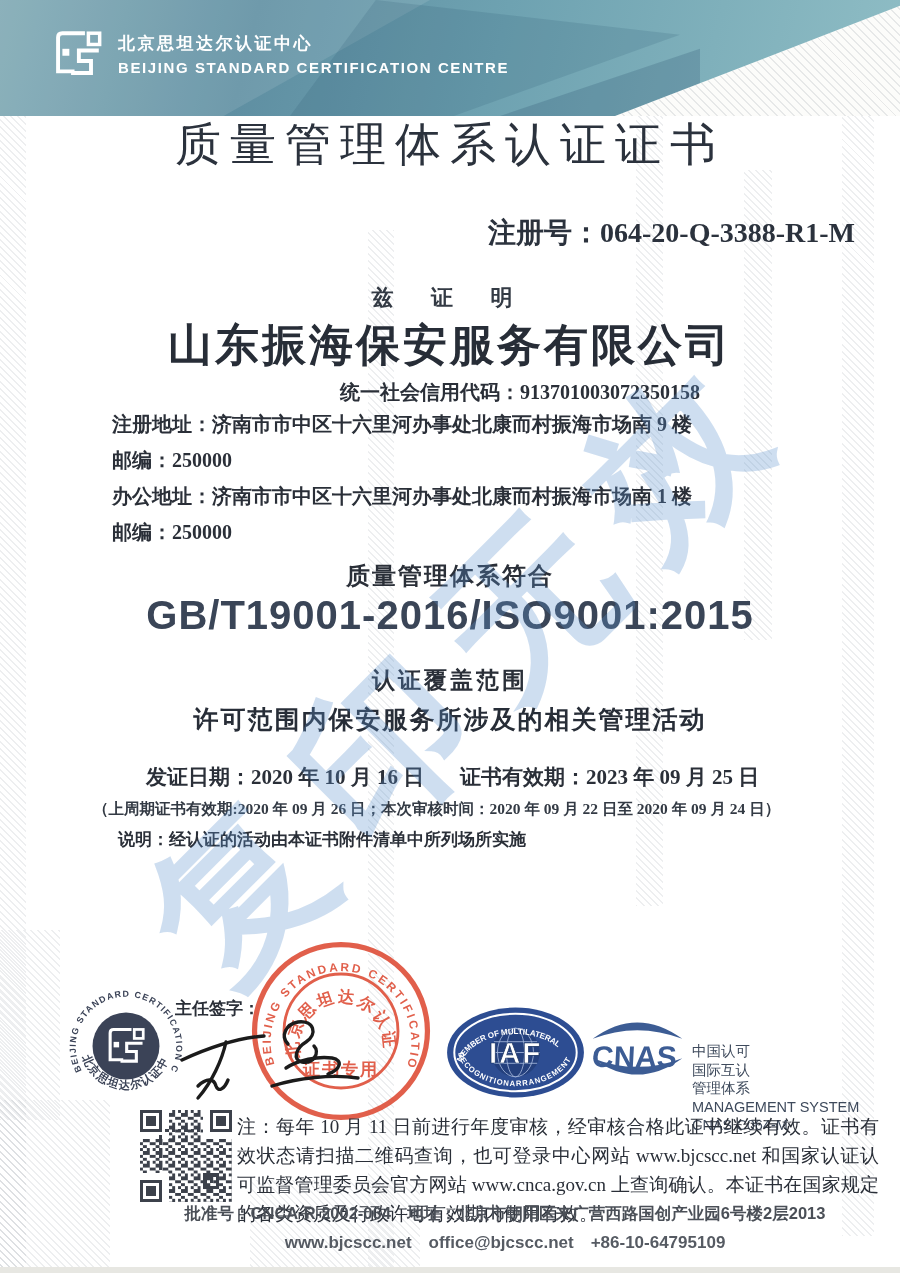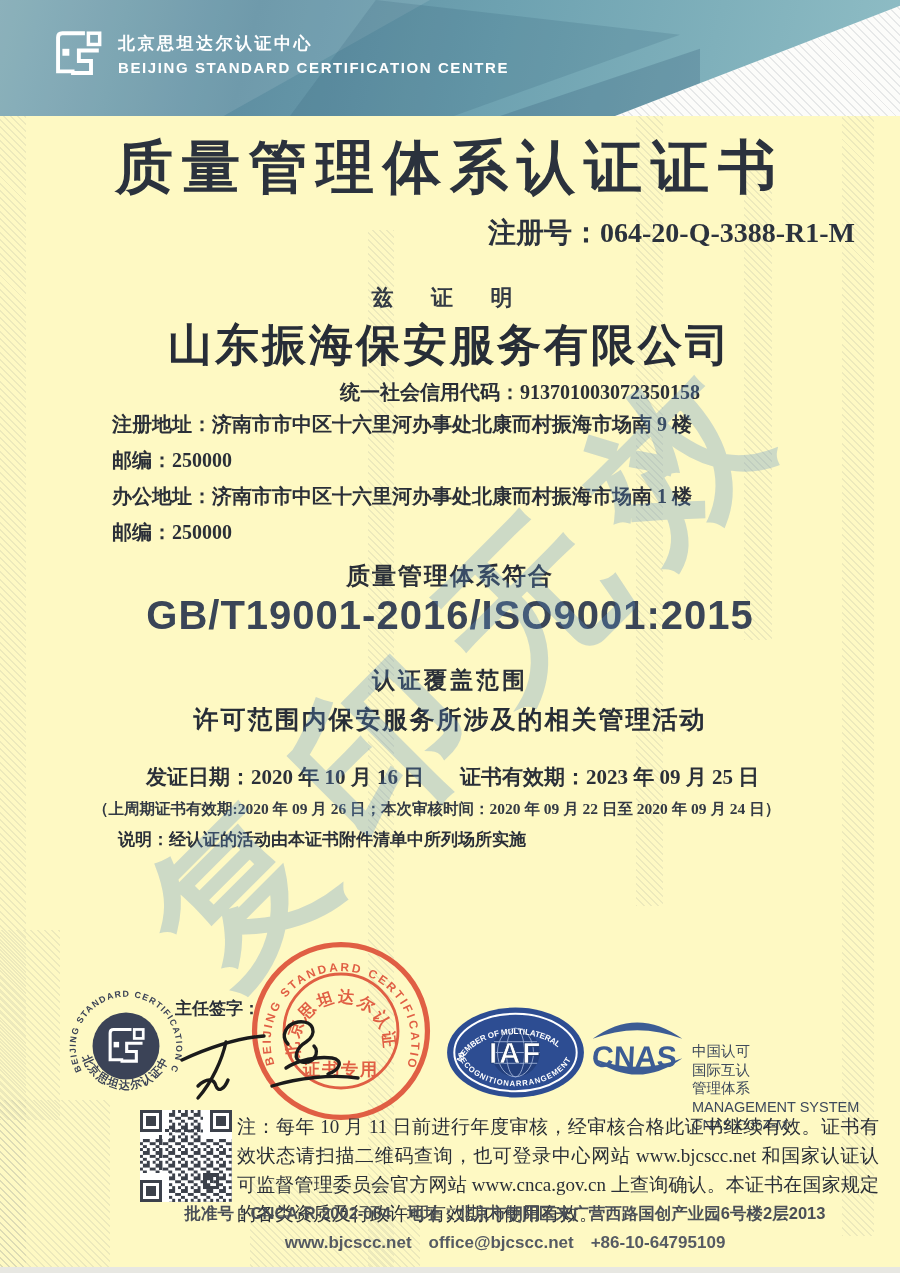--- a/index.html
+++ b/index.html
@@ -1,16 +1,16 @@
 <!DOCTYPE html>
 <html><head>
 <meta charset="utf-8">
 <style>
   html,body{margin:0;padding:0;background:#9a9a9a;}
-  .page{position:relative;width:900px;height:1273px;margin:0 auto;background:#fef9c3;
+  .page{position:relative;width:900px;height:1273px;margin:0 auto;background:#ffffff;
         overflow:hidden;font-family:"Liberation Serif","DejaVu Serif",serif;color:#2a2f38;}
   
   .hatch{position:absolute;z-index:1;pointer-events:none;
          background:repeating-linear-gradient(45deg,rgba(110,120,132,0.12) 0 1.4px,transparent 1.4px 5px);}
   
   .banner{position:absolute;left:0;top:0;width:900px;height:116px;z-index:3;
           background:linear-gradient(104deg,#7fa9b4 0%,#5f8fa2 28%,#6ea2b1 55%,#7fb0bb 78%,#8fbdc5 100%);}
   .facet{position:absolute;top:0;height:116px;pointer-events:none;}
   .f1{left:0;width:430px;background:rgba(255,255,255,0.10);clip-path:polygon(0 0,100% 0,52% 100%,0 100%);}
   .f2{left:290px;width:390px;background:rgba(25,70,100,0.14);clip-path:polygon(22% 0,100% 30%,42% 100%,0 100%);}
@@ -26,21 +26,21 @@
   .brand-cn{font-family:"Liberation Sans",sans-serif;font-size:17px;letter-spacing:2.5px;font-weight:bold;}
   .brand-en{font-family:"Liberation Sans",sans-serif;font-size:15px;letter-spacing:1.6px;margin-top:4px;font-weight:bold;}
   
   .watermark{position:absolute;left:-60px;top:560px;width:1020px;z-index:6;pointer-events:none;
      transform:rotate(-45deg);transform-origin:510px 85px;
      text-align:center;font-size:168px;font-weight:bold;letter-spacing:36px;
      color:rgba(92,146,206,0.30);font-family:"Liberation Sans",sans-serif;}
   
   .abs{position:absolute;z-index:5;}
   .ctr{left:0;width:900px;text-align:center;}
-  .title{top:129px;font-size:58px;font-weight:bold;letter-spacing:9px;color:#2b323d;}
+  .title{top:114px;font-size:46px;font-weight:normal;letter-spacing:9px;color:#2b323d;}
   .regno{left:488px;top:214px;font-size:28px;font-weight:bold;color:#2b323d;}
   .certify{top:283px;font-size:22px;letter-spacing:16px;font-weight:bold;color:#333a44;}
   .company{top:316px;font-size:44px;font-weight:bold;letter-spacing:3px;color:#272d37;}
   .credit{left:340px;top:379px;font-size:20px;font-weight:bold;}
   .addr{left:112px;font-size:20px;font-weight:bold;}
   .conform{top:560px;font-size:24px;font-weight:bold;letter-spacing:2px;}
   .standard{top:593px;font-size:40px;font-weight:bold;letter-spacing:1px;color:#3a4557;
             font-family:"Liberation Sans","DejaVu Sans",sans-serif;}
   .scopettl{top:665px;font-size:23px;font-weight:bold;letter-spacing:3px;}
   .scope{top:703px;font-size:25px;font-weight:bold;letter-spacing:2px;color:#272d37;}

